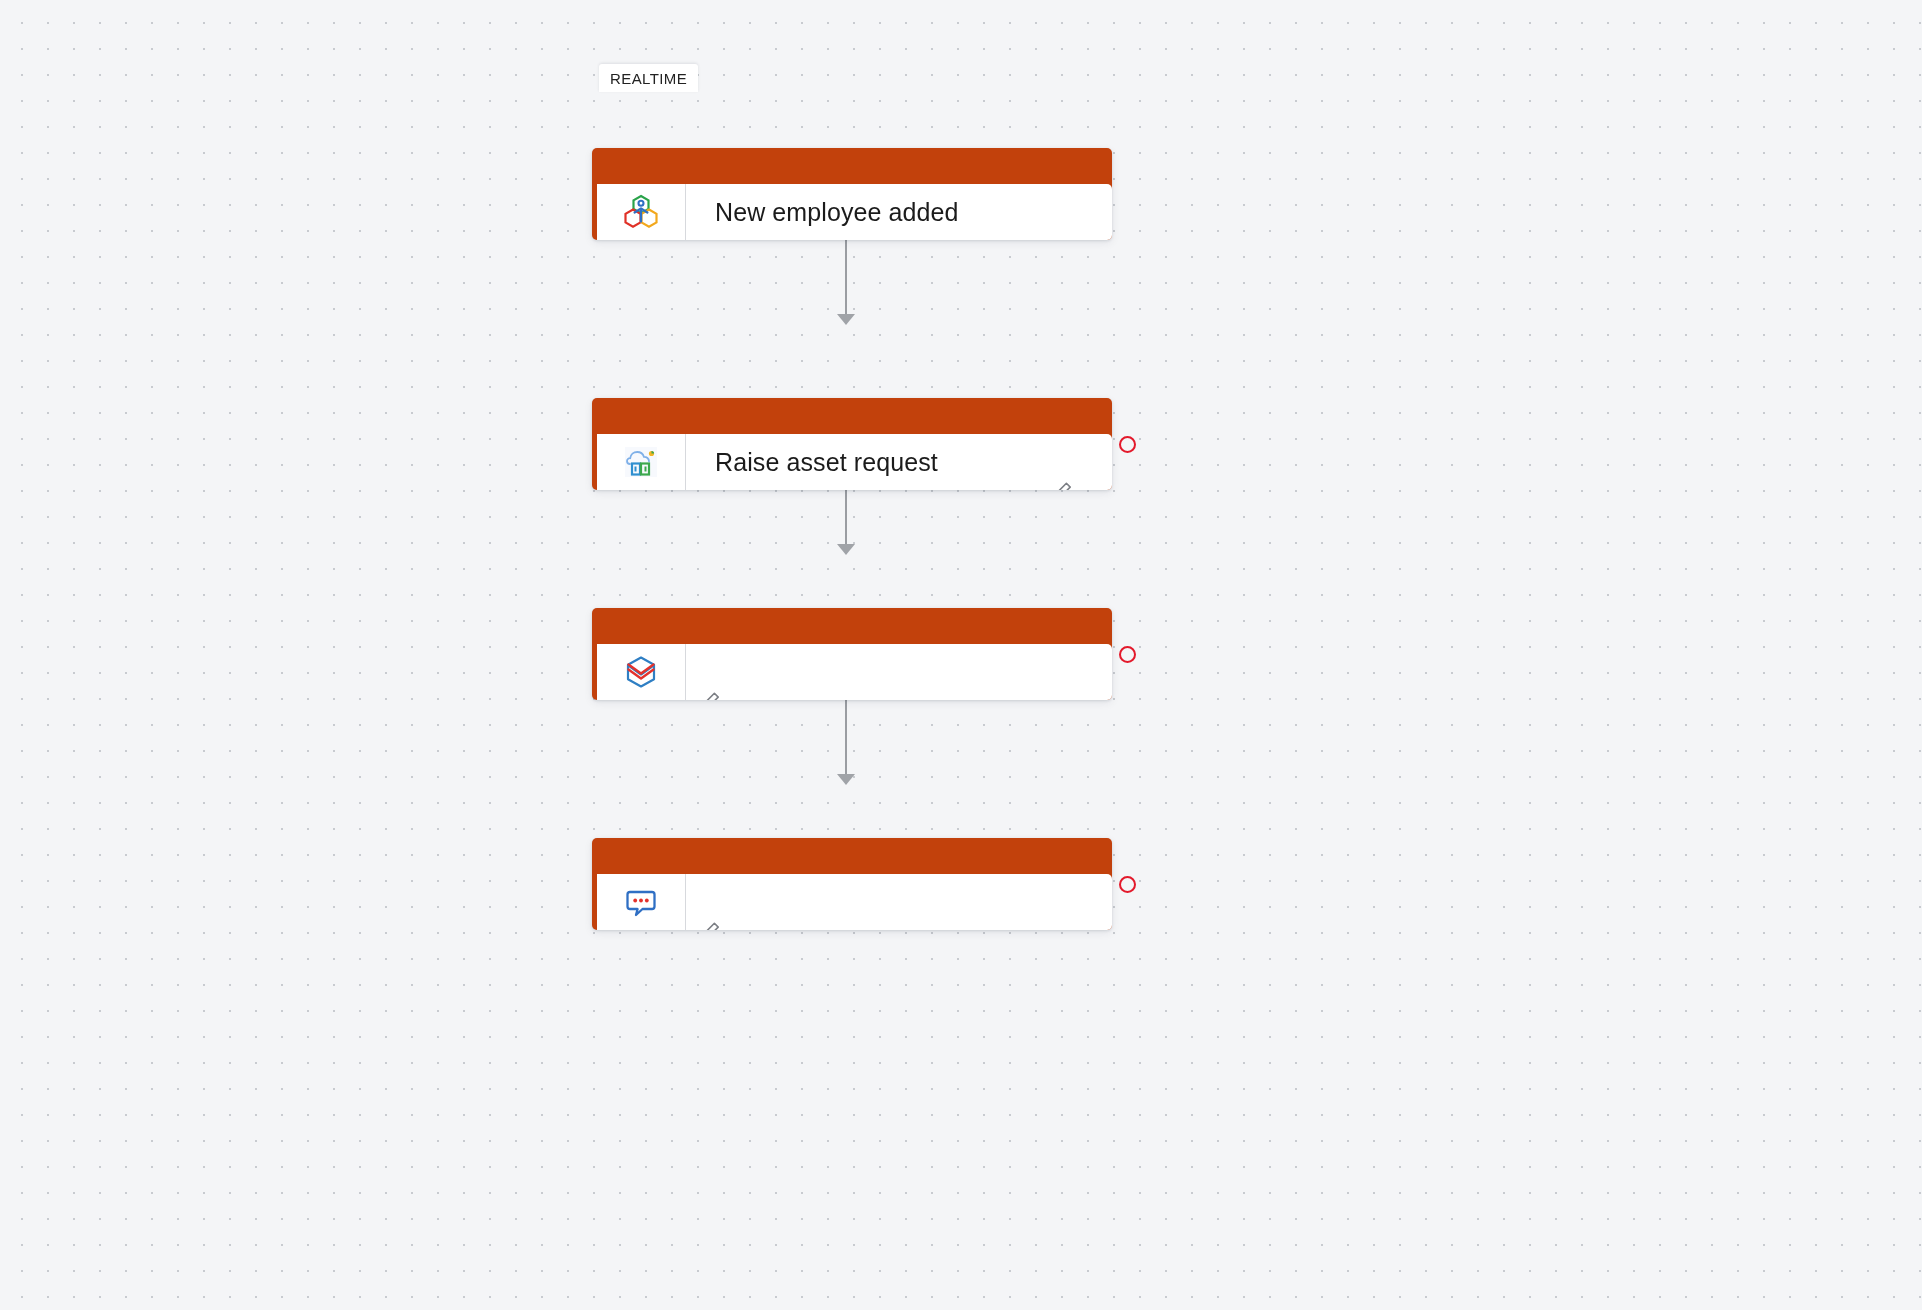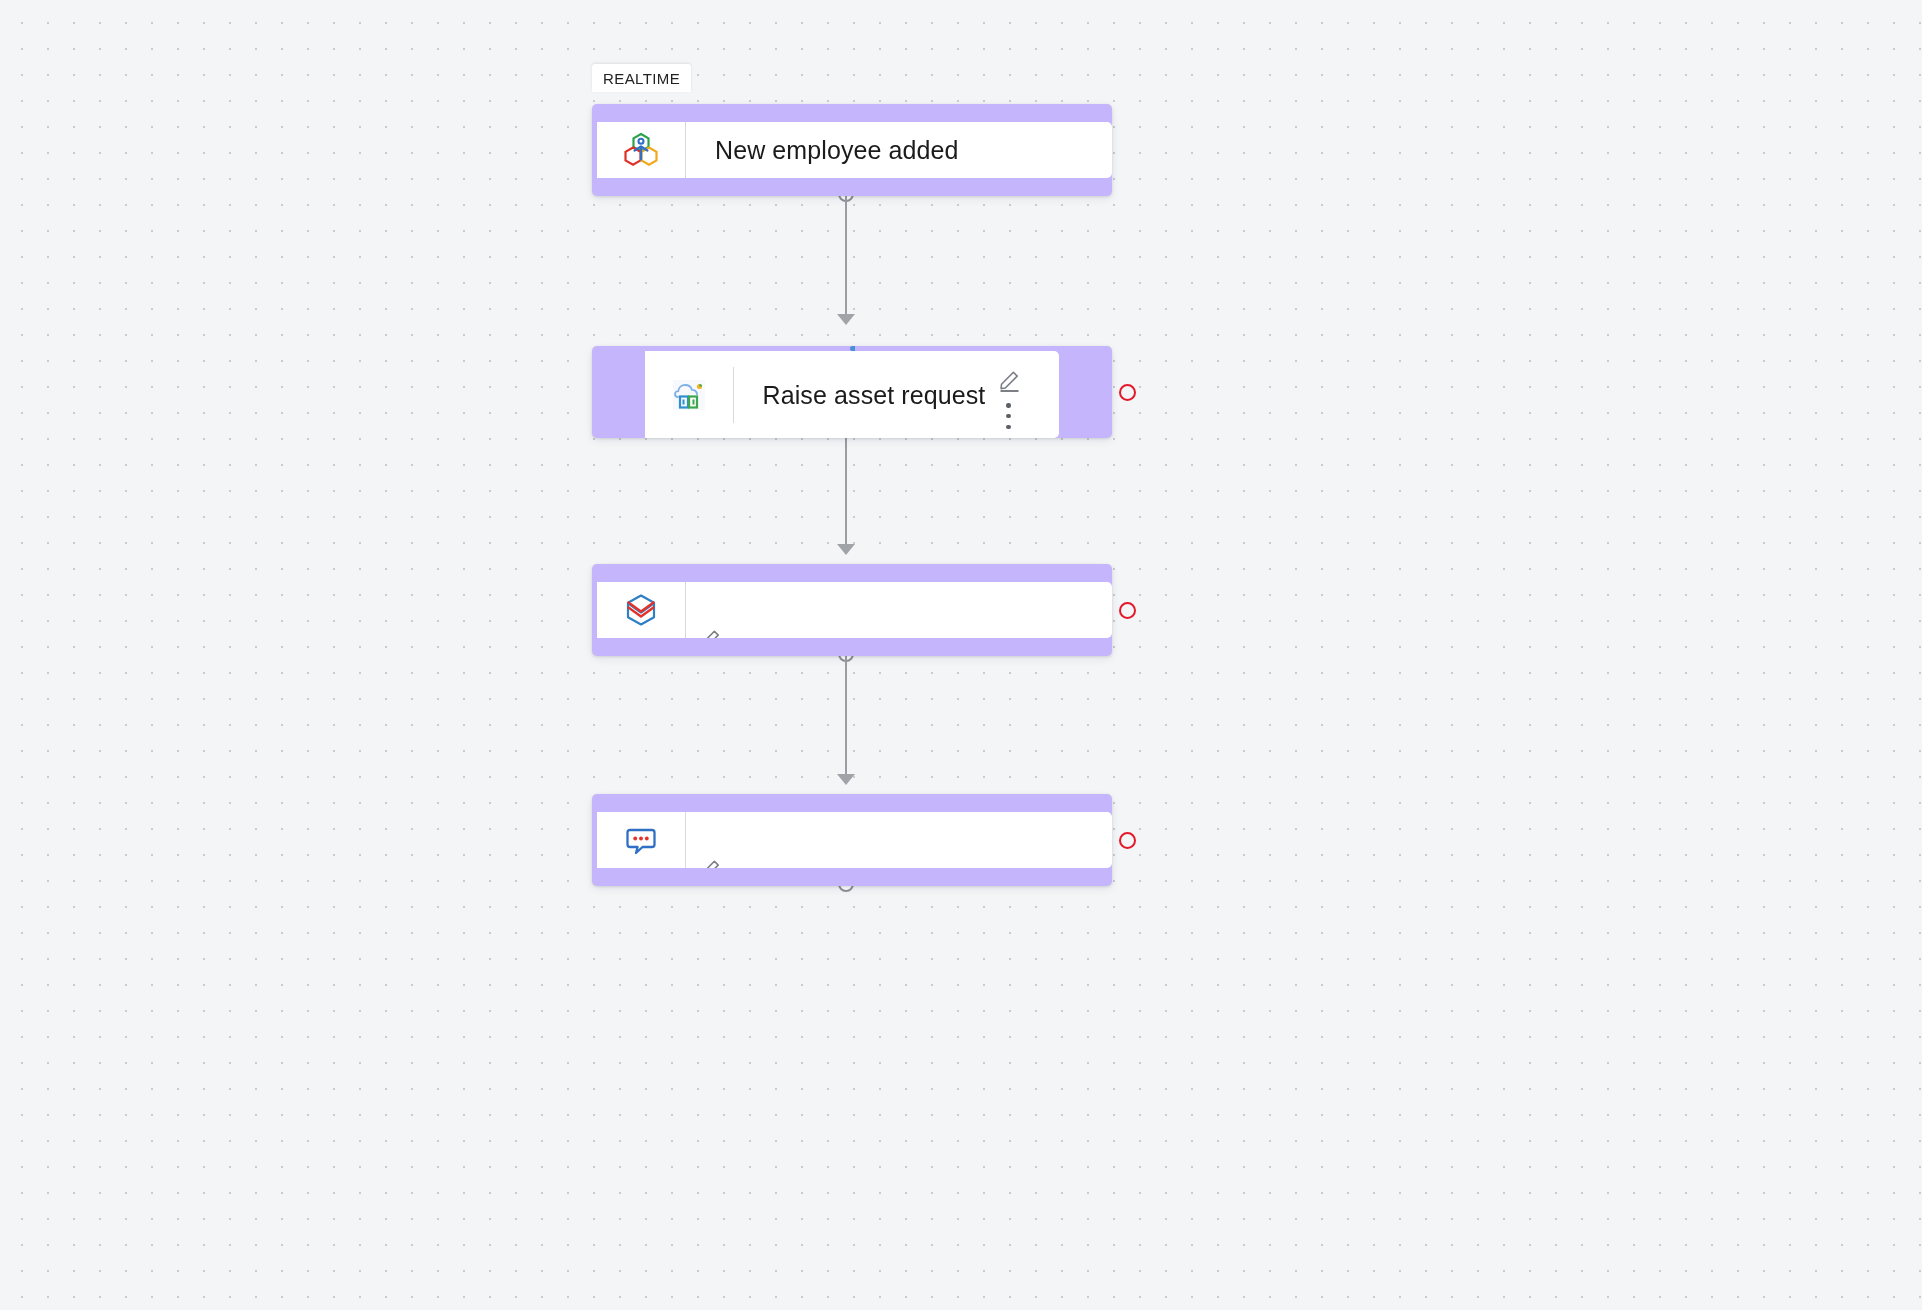--- a/index.html
+++ b/index.html
@@ -23,26 +23,27 @@
   #canvas {
     position: absolute;
     inset: 0;
   }
 
   
   .node {
     position: absolute;
     width: 520px;
     height: 92px;
-    background: #c4b5fd;
+    background: #c2410c;
     border-radius: 5px;
     box-shadow: 0 1px 3px rgba(20,30,50,0.13), 0 3px 10px rgba(20,30,50,0.07);
     display: flex;
-    align-items: center;
+    align-items: flex-end;
     overflow: visible;
+    margin-top: 44px;
   }
 
   .node-inner {
     display: flex;
     align-items: center;
     flex: 1;
     background: #ffffff;
     border-radius: 0 5px 5px 0;
     overflow: hidden;
     position: relative;
@@ -133,20 +134,21 @@
   
   .realtime-tab {
     position: absolute;
     background: #ffffff;
     border-radius: 3px 3px 0 0;
     padding: 6px 11px 5px 11px;
     font-size: 15px;
     letter-spacing: 0.4px;
     color: #222222;
     box-shadow: 0 -1px 3px rgba(20,30,50,0.10);
+    margin-left: 7px;
   }
 
   
   .connector { position: absolute; }
   .conn-circle {
     position: absolute;
     width: 16px;
     height: 16px;
     border-radius: 50%;
     background: #ffffff;
@@ -215,21 +217,21 @@
         <div class="edit-icon">
           <svg width="26" height="26" viewBox="0 0 26 26">
             <path d="M4.5 17.2 L16.4 5.3 L20.2 9.1 L8.3 21 L4.1 21.6 Z" fill="none" stroke="#7c7f85" stroke-width="1.6" stroke-linejoin="round"></path>
             <line x1="3.5" y1="24" x2="21.5" y2="24" stroke="#7c7f85" stroke-width="2"></line>
           </svg>
         </div>
       </div>
     </div>
   </div>
 
-  <div class="node" style="left:592px; top:346px;flex-direction:column;">
+  <div class="node" style="left:592px; top:354px;">
     <div class="accent" style="background:#4a90d9;"></div>
     <div class="node-inner">
       <div class="icon-slot">
         <svg width="40" height="40" viewBox="0 0 40 40">
           <rect x="4" y="5" width="32" height="30" fill="#f7f9fd"></rect>
           <path d="M9 22 C7 22 6 20.5 6 19 C6 17.2 7.6 16 9.2 16.2 C9.6 12.6 12.6 10 16.2 10 C19.4 10 22 12 22.9 14.8 C25.6 14.6 28 16.7 28 19.3" fill="none" stroke="#7fb0e8" stroke-width="1.8" stroke-linecap="round"></path>
           <circle cx="30.5" cy="11.5" r="2.6" fill="#f2b524"></circle>
           <path d="M30.5 8.9 A2.6 2.6 0 0 1 33.1 11.5 L30.5 11.5 Z" fill="#3ca84d"></path>
           <rect x="11" y="21.5" width="8" height="11" fill="none" stroke="#2f8fd0" stroke-width="2.2"></rect>
           <rect x="20" y="21.5" width="8" height="11" fill="none" stroke="#3ca84d" stroke-width="2.2"></rect>

